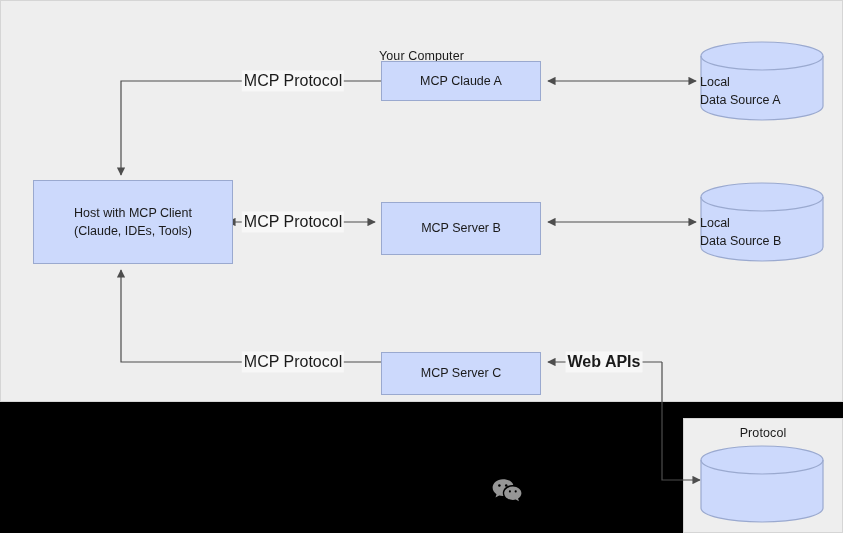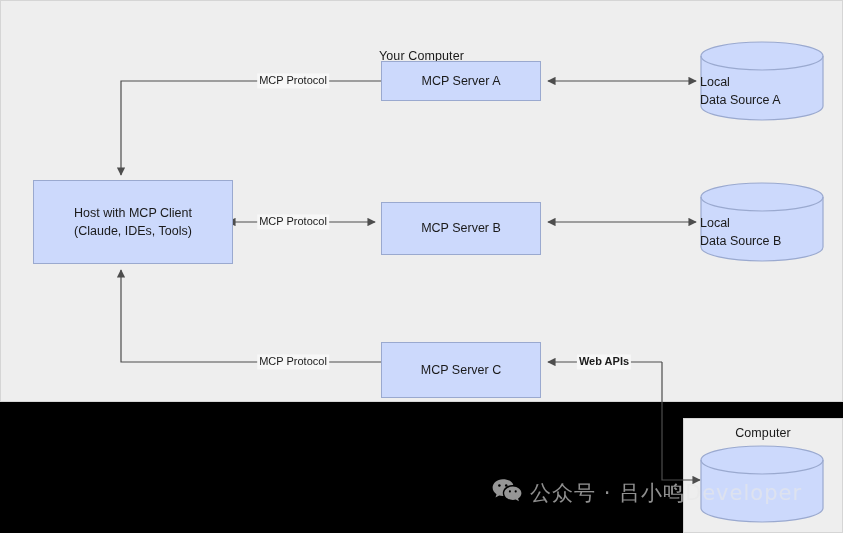--- a/index.html
+++ b/index.html
@@ -85,21 +85,21 @@
     left: 0;
     top: 0;
     width: 843px;
     height: 533px;
     pointer-events: none;
   }
 
   
   .edge-label {
     position: absolute;
-    font-size: 11px;
+    font-size: 16px;
     color: #1a1a1a;
     background: #f7f7f7;
     padding: 1px 2px;
     white-space: nowrap;
     transform: translate(-50%, -50%);
     line-height: 1.2;
   }
 
   
   .watermark {
@@ -122,21 +122,21 @@
   .wm-icon { flex: 0 0 auto; }
 </style>
 </head>
 <body>
 
 <div class="panel-computer">
   <div class="panel-title">Your Computer</div>
 </div>
 
 <div class="panel-internet">
-  <div class="panel-title">Computer</div>
+  <div class="panel-title">Protocol</div>
 </div>
 
 <svg class="edges" viewBox="0 0 843 533" xmlns="http://www.w3.org/2000/svg">
   <defs>
     <marker id="arrow" viewBox="0 0 10 10" refX="9" refY="5" markerWidth="7" markerHeight="7" orient="auto-start-reverse">
       <path d="M 0 0 L 10 5 L 0 10 z" fill="#4d4d4d"></path>
     </marker>
   </defs>
   <g fill="none" stroke="#4d4d4d" stroke-width="1.2">
 
@@ -156,25 +156,25 @@
 </svg>
 
 <div class="edge-label" style="left:293px; top:81px;">MCP Protocol</div>
 <div class="edge-label" style="left:293px; top:222px;">MCP Protocol</div>
 <div class="edge-label" style="left:293px; top:362px;">MCP Protocol</div>
 <div class="edge-label" style="left:604px; top:362px;font-weight:bold;">Web APIs</div>
 
 <div class="proc-box" style="left:21px; top:180px; width:200px; height:84px;margin-left:12px;">Host with MCP Client
 (Claude, IDEs, Tools)</div>
 
-<div class="proc-box" style="left:381px; top:61px; width:160px; height:40px;">MCP Server A</div>
+<div class="proc-box" style="left:381px; top:61px; width:160px; height:40px;">MCP Claude A</div>
 
 <div class="proc-box" style="left:381px; top:202px; width:160px; height:53px;">MCP Server B</div>
 
-<div class="proc-box" style="left:381px; top:342px; width:160px; height:56px;">MCP Server C</div>
+<div class="proc-box" style="left:381px; top:352px; width:160px; height:43px;">MCP Server C</div>
 
 <div class="cyl" style="left:700px; top:41px; width:124px; height:80px;">
   <svg width="124" height="80" viewBox="0 0 124 80" xmlns="http://www.w3.org/2000/svg">
     <path d="M 1 15 A 61 14 0 0 1 123 15 L 123 65 A 61 14 0 0 1 1 65 Z" fill="#ccd9fc" stroke="#9aa9cf" stroke-width="1.2"></path>
     <path d="M 1 15 A 61 14 0 0 0 123 15" fill="none" stroke="#9aa9cf" stroke-width="1.2"></path>
   </svg>
   <div class="cyl-label" style="top:32px;">Local
 Data Source A</div>
 </div>
 
@@ -208,14 +208,13 @@
                  C28.1 19.2 29.4 17.4 29.4 15.3 C29.4 11.6 25.6 8.6 20.9 8.6 Z"></path>
       </g>
       <g fill="#000000">
         <circle cx="7.4" cy="7.6" r="1.25"></circle>
         <circle cx="14.2" cy="7.6" r="1.25"></circle>
         <circle cx="17.9" cy="13.4" r="1.05"></circle>
         <circle cx="23.7" cy="13.4" r="1.05"></circle>
       </g>
     </svg>
   </span>
-  <span class="wm-text">公众号 · 吕小鸣Developer</span>
 </div>
 
 </body></html>

